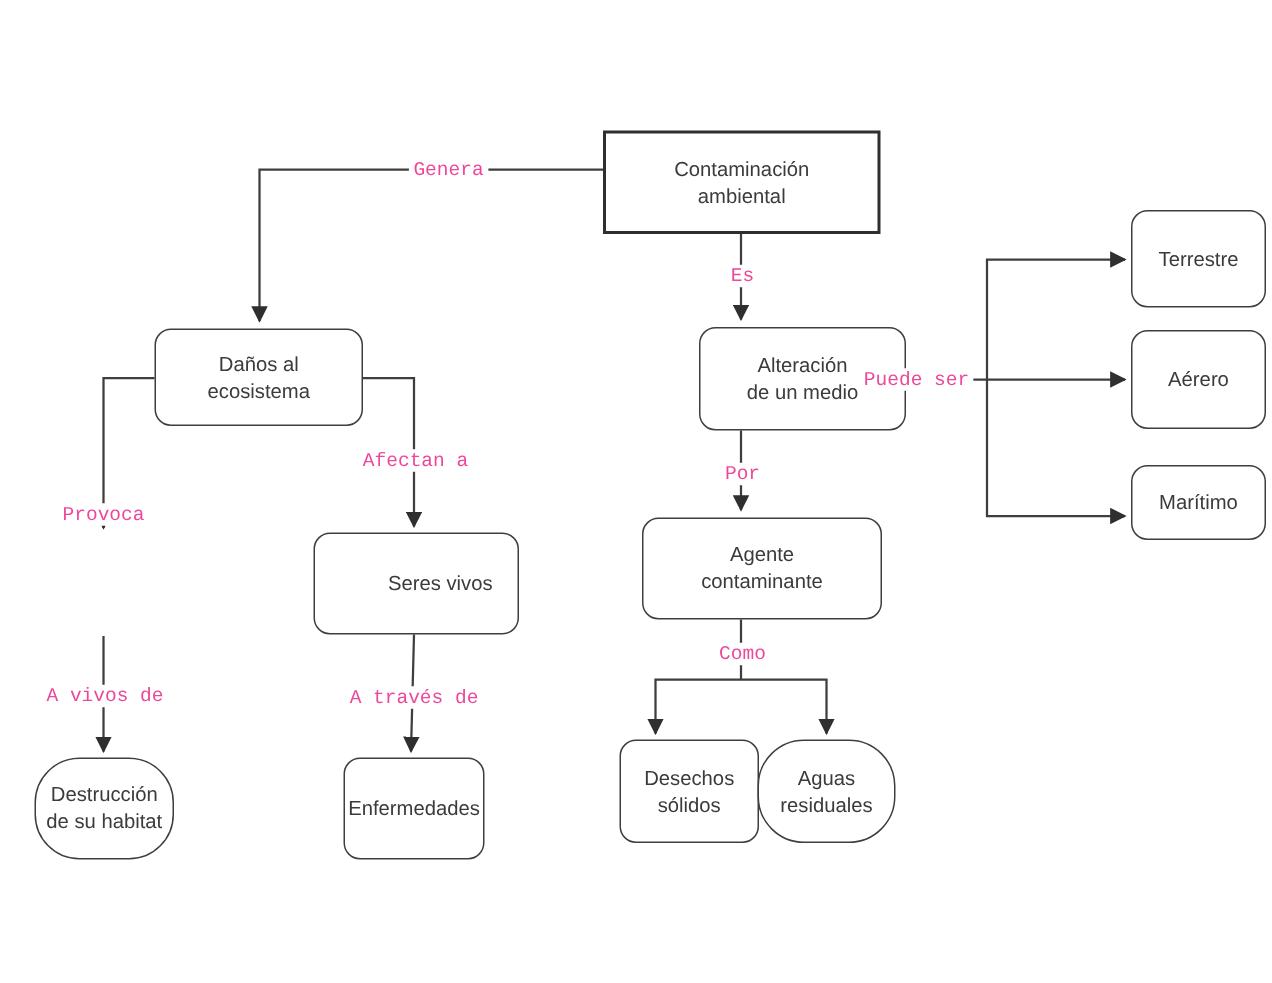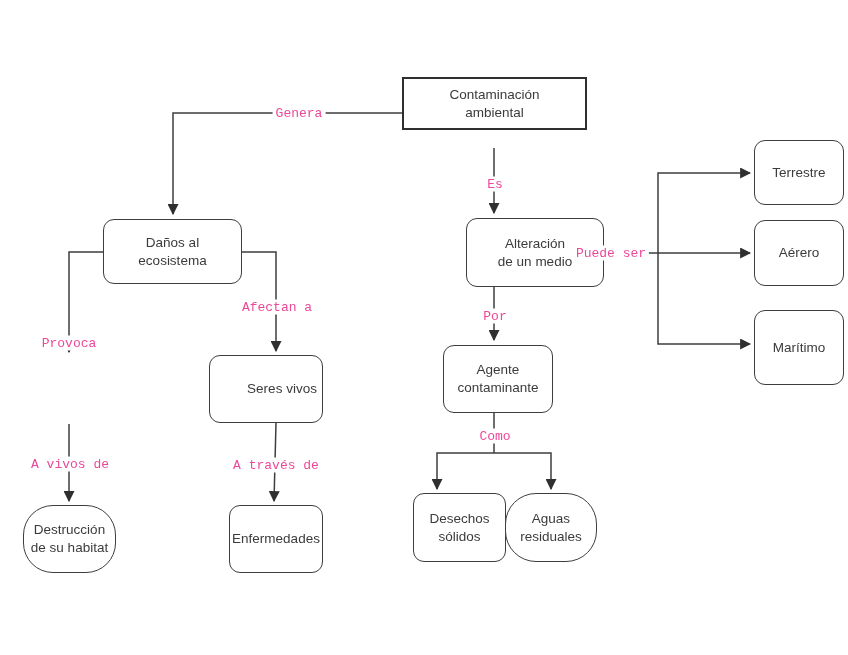--- a/index.html
+++ b/index.html
@@ -85,51 +85,51 @@
       <polyline points="103,252 69,252 69,352" marker-end="url(#arrow)"></polyline>
 
       <polyline points="242,252 276,252 276,351" marker-end="url(#arrow)"></polyline>
 
       <polyline points="69,424 69,501" marker-end="url(#arrow)"></polyline>
 
       <polyline points="276,423 274,501" marker-end="url(#arrow)"></polyline>
     </g>
   </svg>
 
-  <div class="node sharp" style="left:402px; top:77px; width:185px; height:53px;">Contaminación
+  <div class="node sharp" style="left:402px; top:87px; width:185px; height:69px;">Contaminación
 ambiental</div>
 
   <div class="node" style="left:103px; top:219px; width:139px; height:65px;">Daños al
 ecosistema</div>
 
 
-  <div class="node" style="left:209px; top:355px; width:114px; height:68px;padding-left:32px;">Seres vivos</div>
+  <div class="node" style="left:209px; top:355px; width:137px; height:68px;padding-left:32px;">Seres vivos</div>
 
   <div class="node" style="left:23px; top:505px; width:93px; height:68px;border-radius:30px;">Destrucción
 de su habitat</div>
 
   <div class="node" style="left:229px; top:505px; width:94px; height:68px;">Enfermedades</div>
 
   <div class="node" style="left:425px; top:218px; width:138px; height:69px;margin-left:41px;">Alteración
 de un medio</div>
 
-  <div class="node" style="left:443px; top:345px; width:110px; height:68px;">Agente
+  <div class="node" style="left:428px; top:345px; width:160px; height:68px;">Agente
 contaminante</div>
 
   <div class="node" style="left:413px; top:493px; width:93px; height:69px;">Desechos
 sólidos</div>
 
   <div class="node" style="left:505px; top:493px; width:92px; height:69px;border-radius:31px;">Aguas
 residuales</div>
 
   <div class="node" style="left:754px; top:140px; width:90px; height:65px;">Terrestre</div>
 
   <div class="node" style="left:754px; top:220px; width:90px; height:66px;">Aérero</div>
 
-  <div class="node" style="left:754px; top:310px; width:90px; height:75px;">Marítimo</div>
+  <div class="node" style="left:754px; top:310px; width:90px; height:50px;">Marítimo</div>
 
   <span class="edge-label" style="left:299px; top:113px;">Genera</span>
 
   <span class="edge-label" style="left:495px; top:184px;">Es</span>
 
   <span class="edge-label" style="left:69px; top:307px;margin-top:36px;">Provoca</span>
 
   <span class="edge-label" style="left:277px; top:307px;">Afectan a</span>
 
   <span class="edge-label" style="left:70px; top:464px;">A vivos de</span>

